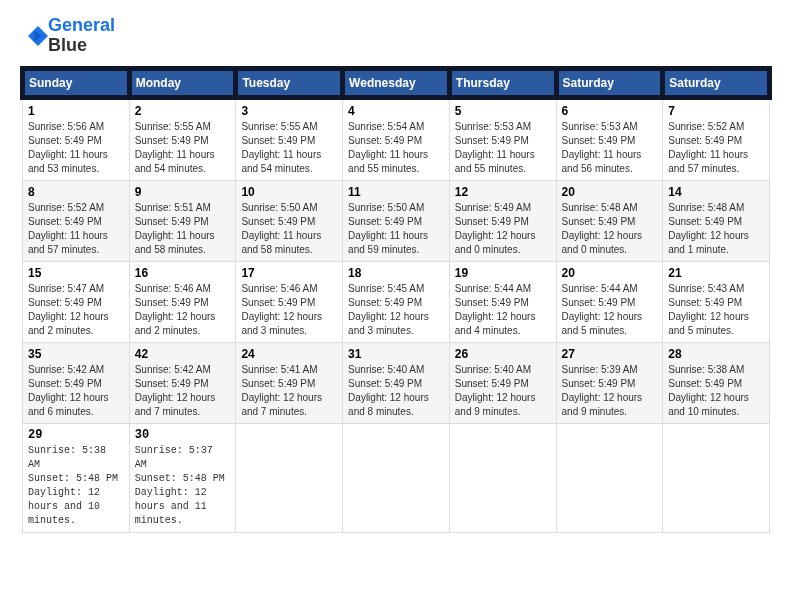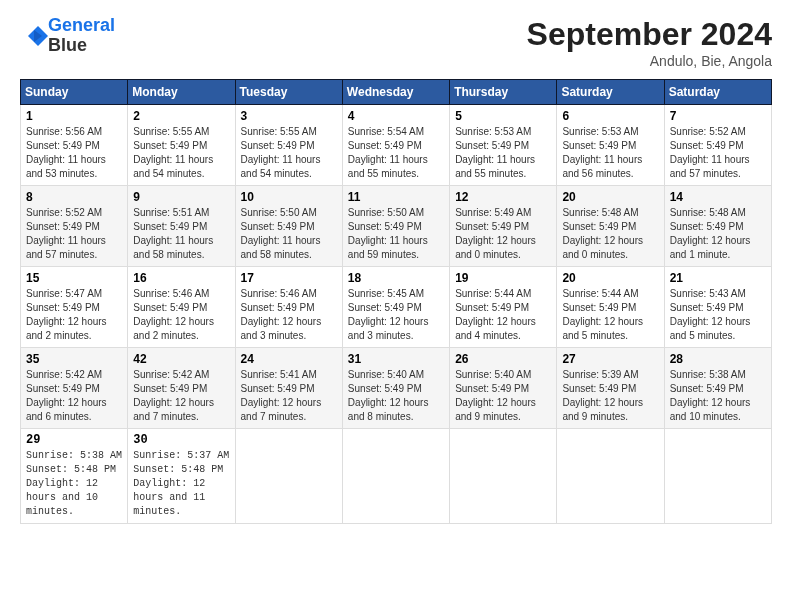--- a/index.html
+++ b/index.html
@@ -56,21 +56,21 @@
       border-collapse: collapse;
       font-size: 11px;
     }
     .calendar-table th {
       background: #2c5aa0;
       color: #fff;
       padding: 5px 4px;
       text-align: left;
       font-size: 12px;
       font-weight: bold;
-      border: 1px solid #0f172a;
+      border: 5px solid #0f172a;
     }
     .calendar-table td {
       vertical-align: top;
       padding: 4px 5px;
       border: 1px solid #ddd;
       width: calc(100% / 7);
       height: 78px;
       background: #fff;
     }
     .calendar-table tr:nth-child(even) td {
@@ -103,24 +103,20 @@
     <div class="logo">
       <svg class="logo-icon" viewBox="0 0 28 28">
         <polygon points="18,4 28,14 18,24 8,14" fill="#1a73e8"></polygon>
         <polygon points="14,8 22,14 14,20" fill="#0d47a1" opacity="0.5"></polygon>
       </svg>
       <div class="logo-text">
         <div><span>General</span></div>
         <div>Blue</div>
       </div>
     </div>
-    <div class="title-block">
-      <div class="month-title">September 2024</div>
-      <div class="location-title">Andulo, Bie, Angola</div>
-    </div>
   </div>
 
   <table class="calendar-table">
     <thead>
       <tr>
       <th>Sunday</th>
           <th>Monday</th>
           <th>Tuesday</th>
           <th>Wednesday</th>
           <th>Thursday</th>

